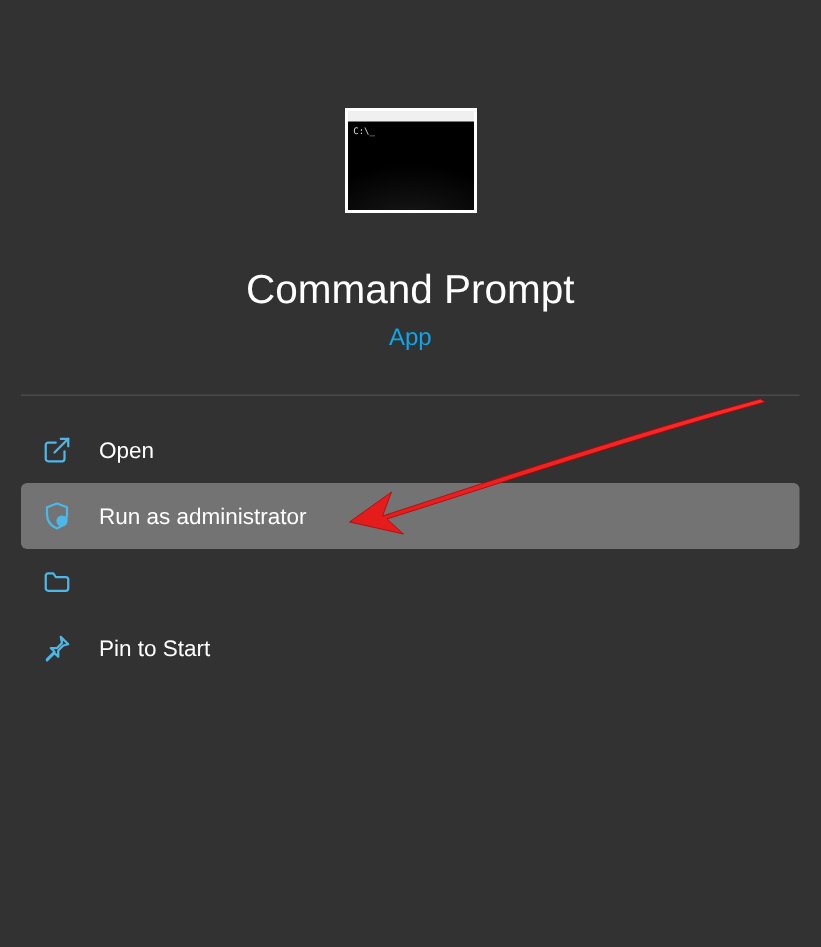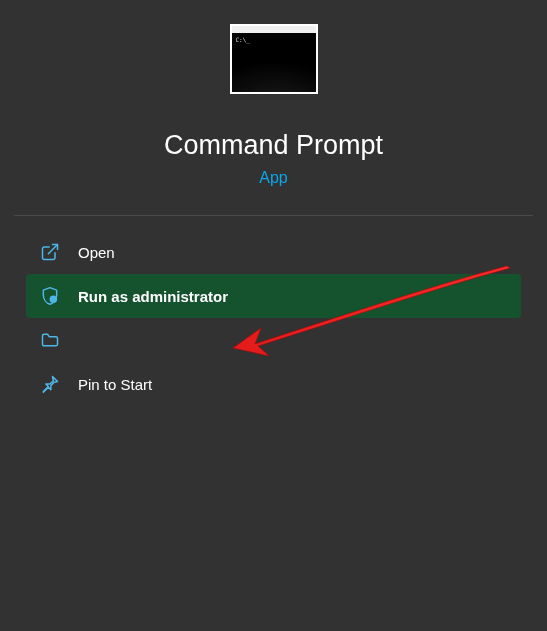--- a/index.html
+++ b/index.html
@@ -9,21 +9,21 @@
       background: #323232;
       font-family: "Segoe UI", -apple-system, sans-serif;
       color: #ffffff;
       overflow: hidden;
       position: relative;
     }
     .header {
       display: flex;
       flex-direction: column;
       align-items: center;
-      padding-top: 24px;
+      padding-top: 72px;
       padding-bottom: 28px;
     }
     .app-icon {
       width: 88px;
       height: 70px;
       background: #fff;
       padding: 2px;
       position: relative;
     }
     .app-icon-titlebar {
@@ -58,33 +58,32 @@
       font-size: 16px;
       color: #0ea5e9;
       margin-top: 8px;
     }
     .divider {
       height: 1px;
       background: #4a4a4a;
       margin: 0 14px;
     }
     .menu {
-      padding: 14px 26px;
+      padding: 14px 14px;
     }
     .menu-item {
       display: flex;
       align-items: center;
       gap: 18px;
       padding: 12px 14px;
       border-radius: 4px;
       cursor: pointer;
     }
     .menu-item.hovered {
-      background: #14532d;
-      font-weight: bold;
+      background: #737373;
     }
     .menu-icon {
       width: 20px;
       height: 20px;
       color: #4db8e8;
       display: flex;
       align-items: center;
       justify-content: center;
       flex-shrink: 0;
     }

